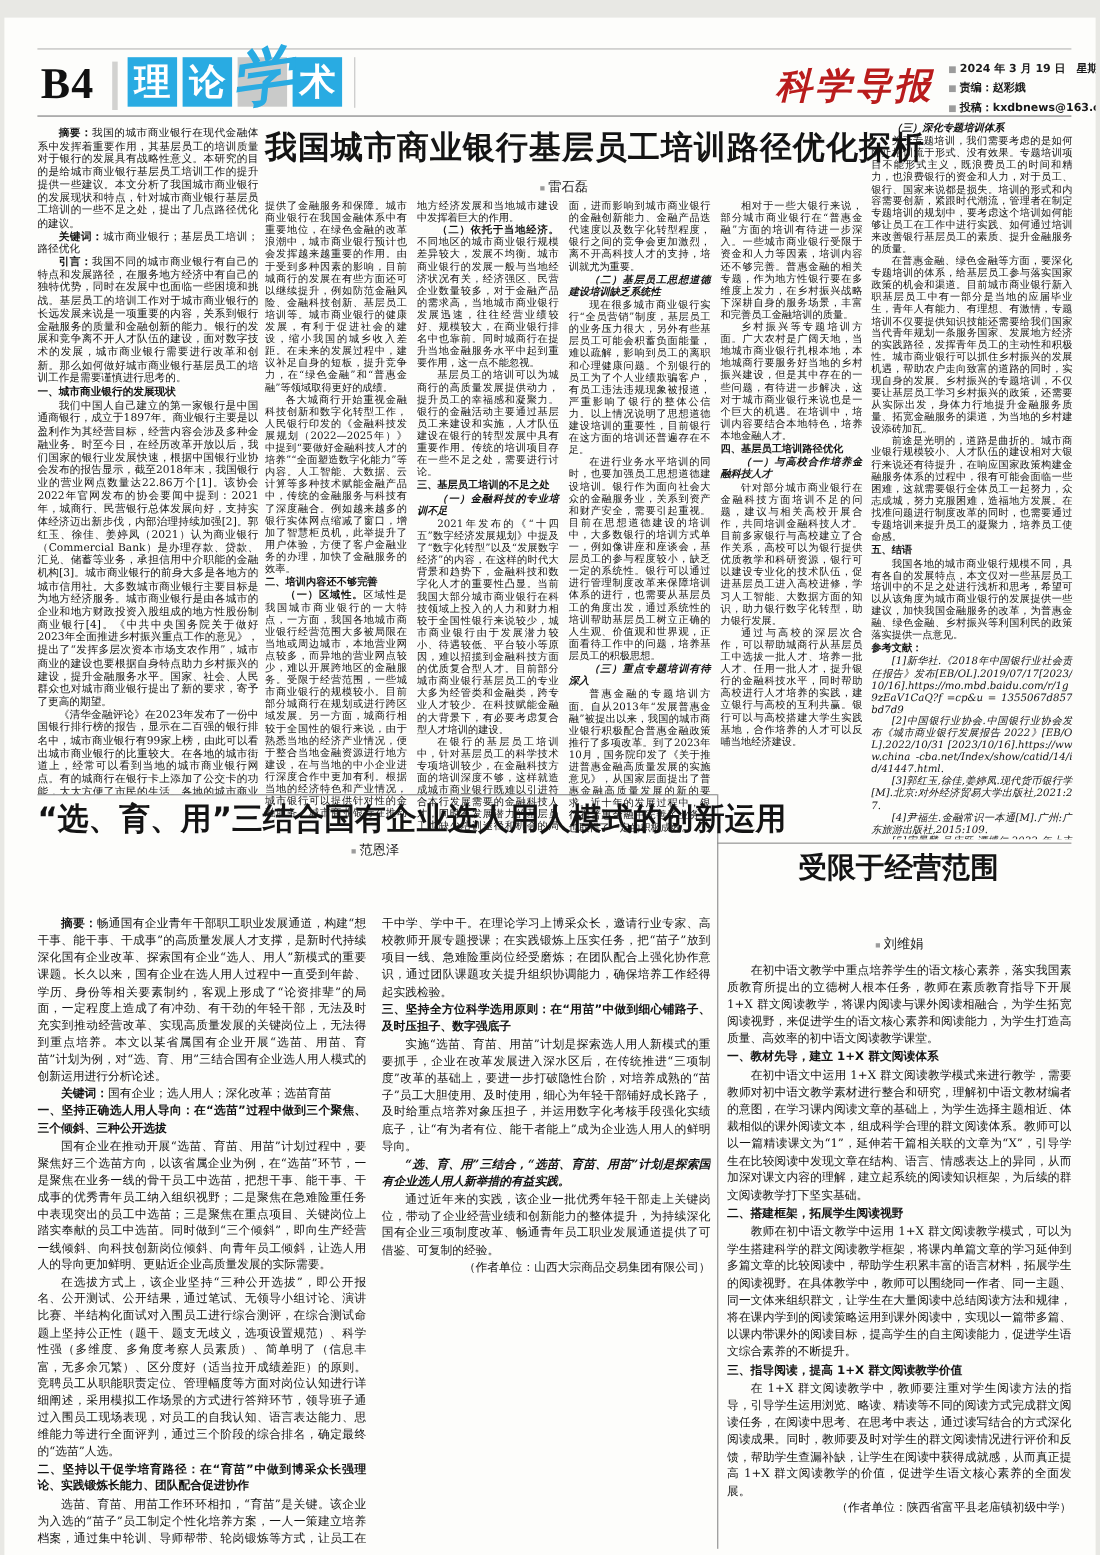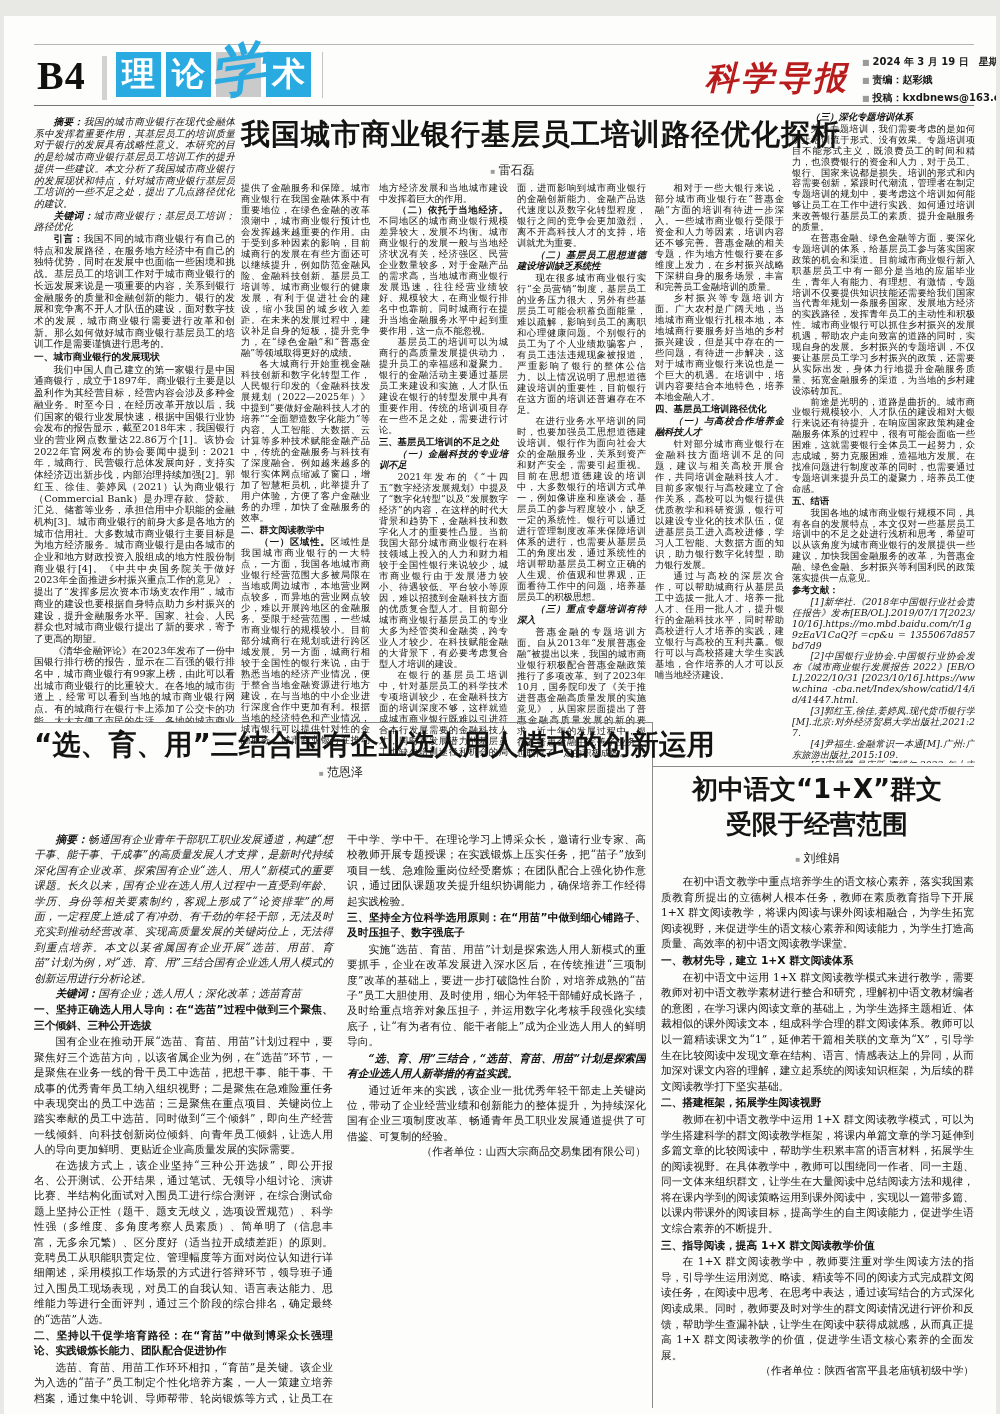--- a/index.html
+++ b/index.html
@@ -25,21 +25,21 @@
             font-family:"DejaVu Sans","Liberation Sans",sans-serif;font-size:10px;color:#1a1a1a;}
   .hdr-info .row{margin-bottom:4px;white-space:nowrap;font-weight:bold;}
   .mk{color:#9b9b9b;font-size:8px;margin-right:3px;font-style:normal;}
   
   .tx{position:absolute;text-align:justify;overflow:hidden;}
   .tx p{margin:0;text-indent:2em;}
   .tx .ni{text-indent:0;}
   .bh1{font-family:"DejaVu Sans","Liberation Sans",sans-serif;font-weight:bold;text-indent:0;
        margin:1px 0;}
   .bh2{font-weight:bold;font-style:italic;text-indent:2em;margin:1px 0;}
-  .kai{font-style:italic;}
+  .kai{}
   .lbl{font-weight:bold;}
   .sign{text-align:right;text-indent:0;}
   .ref{font-style:italic;word-break:break-all;}
   
   .main-title{position:absolute;left:237px;top:99px;width:543px;text-align:center;font-size:29px;
               font-weight:bold;font-family:"DejaVu Sans","Liberation Sans",sans-serif;
               letter-spacing:1px;white-space:nowrap;}
   .byline{position:absolute;text-align:center;font-size:12px;color:#222;
           font-family:Liberation Mono, monospace;}
   .sidebar{left:30px;top:100px;width:201px;height:606px;font-size:9.7px;line-height:11.7px;}
@@ -90,21 +90,21 @@
       <p class=" kai"><span class="lbl">摘要：</span>我国的城市商业银行在现代金融体系中发挥着重要作用，其基层员工的培训质量对于银行的发展具有战略性意义。本研究的目的是给城市商业银行基层员工培训工作的提升提供一些建议。本文分析了我国城市商业银行的发展现状和特点，针对城市商业银行基层员工培训的一些不足之处，提出了几点路径优化的建议。</p>
       <p class=" kai"><span class="lbl">关键词：</span>城市商业银行；基层员工培训；路径优化</p>
       <p class=""><span class="lbl">引言：</span>我国不同的城市商业银行有自己的特点和发展路径，在服务地方经济中有自己的独特优势，同时在发展中也面临一些困境和挑战。基层员工的培训工作对于城市商业银行的长远发展来说是一项重要的内容，关系到银行金融服务的质量和金融创新的能力。银行的发展和竞争离不开人才队伍的建设，面对数字技术的发展，城市商业银行需要进行改革和创新。那么如何做好城市商业银行基层员工的培训工作是需要谨慎进行思考的。</p>
       <div class="bh1">一、城市商业银行的发展现状</div>
       <p class="">我们中国人自己建立的第一家银行是中国通商银行，成立于1897年。商业银行主要是以盈利作为其经营目标，经营内容会涉及多种金融业务。时至今日，在经历改革开放以后，我们国家的银行业发展快速，根据中国银行业协会发布的报告显示，截至2018年末，我国银行业的营业网点数量达22.86万个[1]。该协会2022年官网发布的协会要闻中提到：2021年，城商行、民营银行总体发展向好，支持实体经济迈出新步伐，内部治理持续加强[2]。郭红玉、徐佳、姜婷凤（2021）认为商业银行（Commercial Bank）是办理存款、贷款、汇兑、储蓄等业务，承担信用中介职能的金融机构[3]。城市商业银行的前身大多是各地方的城市信用社。大多数城市商业银行主要目标是为地方经济服务。城市商业银行是由各城市的企业和地方财政投资入股组成的地方性股份制商业银行[4]。《中共中央国务院关于做好2023年全面推进乡村振兴重点工作的意见》，提出了“发挥多层次资本市场支农作用”，城市商业的建设也要根据自身特点助力乡村振兴的建设，提升金融服务水平。国家、社会、人民群众也对城市商业银行提出了新的要求，寄予了更高的期望。</p>
       <p class="">《清华金融评论》在2023年发布了一份中国银行排行榜的报告，显示在二百强的银行排名中，城市商业银行有99家上榜，由此可以看出城市商业银行的比重较大。在各地的城市街道上，经常可以看到当地的城市商业银行网点。有的城商行在银行卡上添加了公交卡的功能，大大方便了市民的生活。各地的城市商业银行每年也会提供一些就业岗位，吸收一批高素质的当地金融人才进入银行，促进当地的大学生就业，带动我国金融人才的整体就业。</p>
     </div>
   <div class="tx midcols">
       <p class=" ni">提供了金融服务和保障。城市商业银行在我国金融体系中有重要地位，在绿色金融的改革浪潮中，城市商业银行预计也会发挥越来越重要的作用。由于受到多种因素的影响，目前城商行的发展在有些方面还可以继续提升，例如防范金融风险、金融科技创新、基层员工培训等。城市商业银行的健康发展，有利于促进社会的建设，缩小我国的城乡收入差距。在未来的发展过程中，建议补足自身的短板，提升竞争力，在“绿色金融”和“普惠金融”等领域取得更好的成绩。</p>
       <p class="">各大城商行开始重视金融科技创新和数字化转型工作，人民银行印发的《金融科技发展规划（2022—2025年）》中提到“要做好金融科技人才的培养”“全面塑造数字化能力”等内容。人工智能、大数据、云计算等多种技术赋能金融产品中，传统的金融服务与科技有了深度融合。例如越来越多的银行实体网点缩减了窗口，增加了智慧柜员机，此举提升了用户体验，方便了客户金融业务的办理，加快了金融服务的效率。</p>
-      <div class="bh1">二、群文阅读教学中</div>
+      <div class="bh1">二、培训内容还不够完善</div>
       <p class=""><span class="lbl">（一）区域性。</span>区域性是我国城市商业银行的一大特点，一方面，我国各地城市商业银行经营范围大多被局限在当地或周边城市，本地营业网点较多，而异地的营业网点较少，难以开展跨地区的金融服务。受限于经营范围，一些城市商业银行的规模较小。目前部分城商行在规划或进行跨区域发展。另一方面，城商行相较于全国性的银行来说，由于熟悉当地的经济产业情况，便于整合当地金融资源进行地方建设，在与当地的中小企业进行深度合作中更加有利。根据当地的经济特色和产业情况，城市银行可以提供针对性的金融服务。城市商业银行在推动地方经济发展和当地城市建设中发挥着巨大的作用。</p>
       <p class=""><span class="lbl">（二）依托于当地经济。</span>不同地区的城市商业银行规模差异较大，发展不均衡。城市商业银行的发展一般与当地经济状况有关，经济强区、民营企业数量较多，对于金融产品的需求高，当地城市商业银行发展迅速，往往经营业绩较好、规模较大，在商业银行排名中也靠前。同时城商行在提升当地金融服务水平中起到重要作用，这一点不能忽视。</p>
       <p class="">基层员工的培训可以为城商行的高质量发展提供动力，提升员工的幸福感和凝聚力。银行的金融活动主要通过基层员工来建设和实施，人才队伍建设在银行的转型发展中具有重要作用。传统的培训项目存在一些不足之处，需要进行讨论。</p>
       <div class="bh1">三、基层员工培训的不足之处</div>
       <div class="bh2">（一）金融科技的专业培训不足</div>
       <p class="">2021年发布的《“十四五”数字经济发展规划》中提及了“数字化转型”以及“发展数字经济”的内容，在这样的时代大背景和趋势下，金融科技和数字化人才的重要性凸显。当前我国大部分城市商业银行在科技领域上投入的人力和财力相较于全国性银行来说较少，城市商业银行由于发展潜力较小、待遇较低、平台较小等原因，难以招揽到金融科技方面的优质复合型人才。目前部分城市商业银行基层员工的专业大多为经管类和金融类，跨专业人才较少。在科技赋能金融的大背景下，有必要考虑复合型人才培训的建设。</p>
       <p class="">在银行的基层员工培训中，针对基层员工的科学技术专项培训较少，在金融科技方面的培训深度不够，这样就造成城市商业银行既难以引进符合本行发展需要的金融科技人才，同时有发展潜力的基层员工也缺少培训途径和机会的局面，进而影响到城市商业银行的金融创新能力、金融产品迭代速度以及数字化转型程度，银行之间的竞争会更加激烈，离不开高科技人才的支持，培训就尤为重要。</p>
       <div class="bh2">（二）基层员工思想道德建设培训缺乏系统性</div>
       <p class="">现在很多城市商业银行实行“全员营销”制度，基层员工的业务压力很大，另外有些基层员工可能会积蓄负面能量，难以疏解，影响到员工的离职和心理健康问题。个别银行的员工为了个人业绩欺骗客户，有员工违法违规现象被报道，严重影响了银行的整体公信力。以上情况说明了思想道德建设培训的重要性，目前银行在这方面的培训还普遍存在不足。</p>
       <p class="">在进行业务水平培训的同时，也要加强员工思想道德建设培训。银行作为面向社会大众的金融服务业，关系到资产和财产安全，需要引起重视。目前在思想道德建设的培训中，大多数银行的培训方式单一，例如像讲座和座谈会，基层员工的参与程度较小，缺乏一定的系统性。银行可以通过进行管理制度改革来保障培训体系的进行，也需要从基层员工的角度出发，通过系统性的培训帮助基层员工树立正确的人生观、价值观和世界观，正面看待工作中的问题，培养基层员工的积极思想。</p>
@@ -149,21 +149,20 @@
       <div class="bh1">二、坚持以干促学培育路径：在“育苗”中做到博采众长强理论、实践锻炼长能力、团队配合促进协作</div>
       <p class="">选苗、育苗、用苗工作环环相扣，“育苗”是关键。该企业为入选的“苗子”员工制定个性化培养方案，一人一策建立培养档案，通过集中轮训、导师帮带、轮岗锻炼等方式，让员工在干中学、学中干。在理论学习上博采众长，邀请行业专家、高校教师开展专题授课；在实践锻炼上压实任务，把“苗子”放到项目一线、急难险重岗位经受磨炼；在团队配合上强化协作意识，通过团队课题攻关提升组织协调能力，确保培养工作经得起实践检验。</p>
       <div class="bh1">三、坚持全方位科学选用原则：在“用苗”中做到细心铺路子、及时压担子、数字强底子</div>
       <p class="">实施“选苗、育苗、用苗”计划是探索选人用人新模式的重要抓手，企业在改革发展进入深水区后，在传统推进“三项制度”改革的基础上，要进一步打破隐性台阶，对培养成熟的“苗子”员工大胆使用、及时使用，细心为年轻干部铺好成长路子，及时给重点培养对象压担子，并运用数字化考核手段强化实绩底子，让“有为者有位、能干者能上”成为企业选人用人的鲜明导向。</p>
       <div class="bh2">“选、育、用”三结合，“选苗、育苗、用苗”计划是探索国有企业选人用人新举措的有益实践。</div>
       <p class="">通过近年来的实践，该企业一批优秀年轻干部走上关键岗位，带动了企业经营业绩和创新能力的整体提升，为持续深化国有企业三项制度改革、畅通青年员工职业发展通道提供了可借鉴、可复制的经验。</p>
       <p class="sign">（作者单位：山西大宗商品交易集团有限公司）</p>
     </div>
 
   <div class="ra-title">
-    <div>初中语文“1+X”群文</div>
     <div>受限于经营范围</div>
   </div>
   <div class="byline" style="left:657px;top:834px;width:313px;">
     <span class="mk">■</span><span>刘维娟</span>
   </div>
   <div class="tx ra-body">
       <p class="">在初中语文教学中重点培养学生的语文核心素养，落实我国素质教育所提出的立德树人根本任务，教师在素质教育指导下开展 1+X 群文阅读教学，将课内阅读与课外阅读相融合，为学生拓宽阅读视野，来促进学生的语文核心素养和阅读能力，为学生打造高质量、高效率的初中语文阅读教学课堂。</p>
       <div class="bh1">一、教材先导，建立 1+X 群文阅读体系</div>
       <p class="">在初中语文中运用 1+X 群文阅读教学模式来进行教学，需要教师对初中语文教学素材进行整合和研究，理解初中语文教材编者的意图，在学习课内阅读文章的基础上，为学生选择主题相近、体裁相似的课外阅读文本，组成科学合理的群文阅读体系。教师可以以一篇精读课文为“1”，延伸若干篇相关联的文章为“X”，引导学生在比较阅读中发现文章在结构、语言、情感表达上的异同，从而加深对课文内容的理解，建立起系统的阅读知识框架，为后续的群文阅读教学打下坚实基础。</p>
       <div class="bh1">二、搭建框架，拓展学生阅读视野</div>

